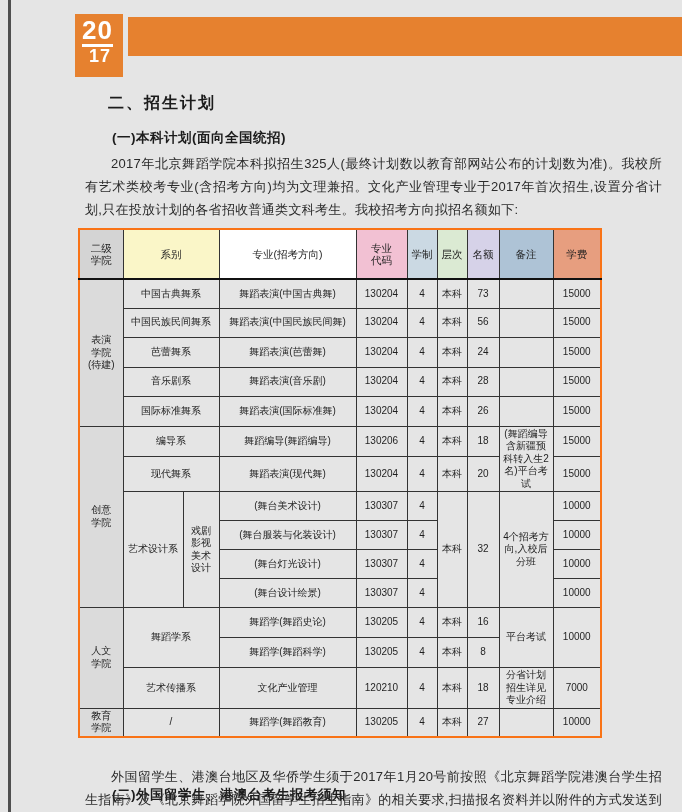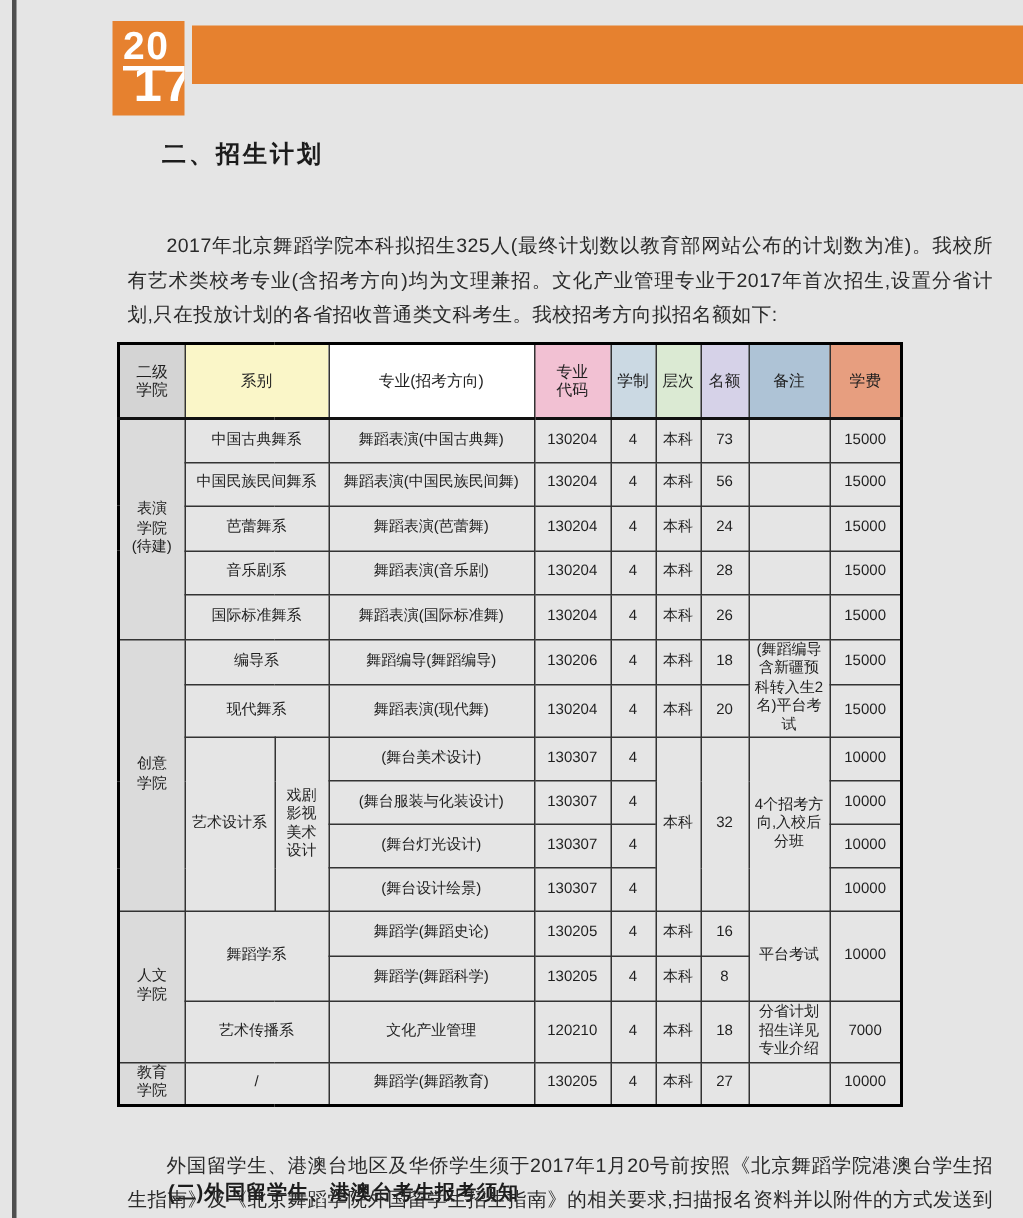--- a/index.html
+++ b/index.html
@@ -12,39 +12,39 @@
   .left-rule { position:absolute; left:8px; top:0; width:3px; height:812px; background:#4f4f4f; }
 
   .logo {
     position:absolute; left:75px; top:14px; width:48px; height:63px;
     background:var(--accent,#E6812F); color:#fff; font-weight:bold; overflow:hidden;
   }
   .logo .l1 {
     display:inline-block; font-size:26px; line-height:25px; margin:4px 0 0 7px;
     border-bottom:3px solid #fff; padding-bottom:1px; letter-spacing:1px;
   }
-  .logo .l2 { display:block; font-size:34px; line-height:24px; margin:-3px 0 0 14px; letter-spacing:1px; }
+  .logo .l2 { display:block; font-size:18px; line-height:24px; margin:-3px 0 0 14px; letter-spacing:1px; }
   .accent-bar { position:absolute; left:128px; top:17px; width:554px; height:39px; background:var(--accent,#E6812F); }
 
   .title-1 { position:absolute; left:108px; top:93px; font-size:16px; font-weight:bold; color:#1c1c1c; letter-spacing:2px; }
   .title-sub { position:absolute; font-size:13.5px; font-weight:bold; color:#1c1c1c; letter-spacing:0.5px; }
   .sub-1 { left:112px; top:129px; }
   .sub-2 { left:112px; top:786px; }
 
   .para {
     position:absolute; left:85px; width:577px; font-size:13px; line-height:23px;
     text-align:justify; text-indent:2em; color:#2a2a2a; letter-spacing:0.3px;
   }
   .para-1 { top:152px; }
   .para-2 { top:765px; }
 
   table.enroll {
     position:absolute; left:78px; top:228px; width:523px;
     border-collapse:collapse; table-layout:fixed;
-    font-size:10px; color:#1f1f1f; border:2px solid #000000;
+    font-size:10px; color:#1f1f1f; border:2px solid #f97316;
   }
   .enroll col.c0{width:44px} .enroll col.c1{width:60px} .enroll col.c2{width:36px}
   .enroll col.c3{width:137px} .enroll col.c4{width:51px} .enroll col.c5{width:30px}
   .enroll col.c6{width:30px} .enroll col.c7{width:32px} .enroll col.c8{width:54px}
   .enroll col.c9{width:48px}
   .enroll th, .enroll td {
     border:1px solid #333; text-align:center; vertical-align:middle;
     padding:1px 2px; line-height:12.5px; font-weight:normal;
   }
   .enroll thead tr { height:50px; }
@@ -64,20 +64,21 @@
 <div class="page" style="--accent: #E6812F;">
   <div class="left-rule"></div>
 
   <div class="logo">
     <span class="l1">20</span>
     <span class="l2">17</span>
   </div>
   <div class="accent-bar"></div>
 
   <div class="title-1">二、招生计划</div>
+  <div class="title-sub sub-1">(一)本科计划(面向全国统招)</div>
   <div class="para para-1">2017年北京舞蹈学院本科拟招生325人(最终计划数以教育部网站公布的计划数为准)。我校所有艺术类校考专业(含招考方向)均为文理兼招。文化产业管理专业于2017年首次招生,设置分省计划,只在投放计划的各省招收普通类文科考生。我校招考方向拟招名额如下:</div>
 
   <table class="enroll">
     <colgroup>
       <col class="c0">
         <col class="c1">
         <col class="c2">
         <col class="c3">
         <col class="c4">
       <col class="c5">

